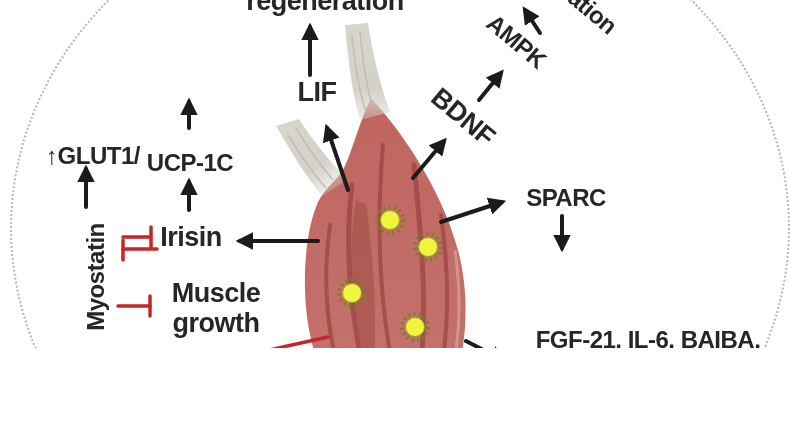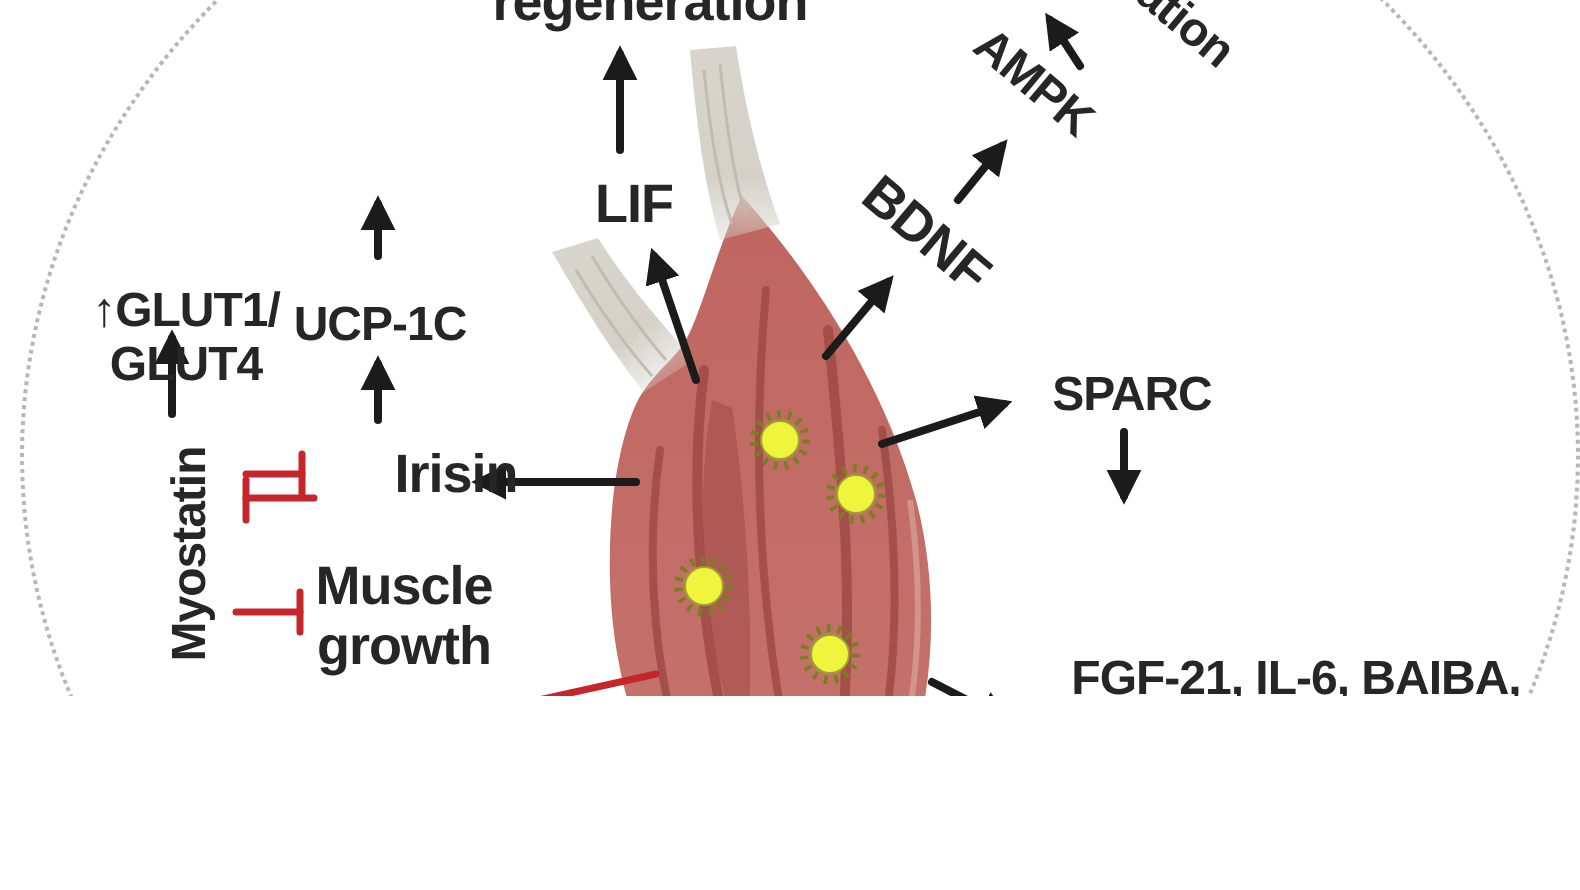--- a/index.html
+++ b/index.html
@@ -145,40 +145,39 @@
       <g>
         <path d="M 328,337 L 102,387 L 102,356"></path>
         <line x1="93" y1="354" x2="111" y2="354"></line>
       </g>
     </g>
   </svg>
 
   <div class="lbl big" style="left:325px;top:-14px;">regeneration</div>
 
 
-  <div class="lbl big" style="left:317px;top:77px;margin-top:10px;">LIF</div>
+  <div class="lbl big" style="left:317px;top:77px;">LIF</div>
 
   <div class="lbl rot" style="left:516px;top:42px;">AMPK</div>
 
   <div class="lbl rot" style="left:592px;top:12px;">ation</div>
 
   <div class="lbl rot big" style="left:463px;top:117px;">BDNF</div>
 
   <div class="lbl" style="left:93px;top:103px;margin-top:40px;">
     <div>↑GLUT1/</div>
-    <div>GLUT4</div>
   </div>
 
   <div class="lbl" style="left:190px;top:150px;">UCP-1C</div>
 
   <div class="lbl rot-myo" style="left:96px;top:277px;">Myostatin</div>
 
-  <div class="lbl big" style="left:191px;top:222px;margin-left:37px;">Irisin</div>
+  <div class="lbl big" style="left:191px;top:222px;">Irisin</div>
 
-  <div class="lbl big" style="left:202px;top:278px;">
+  <div class="lbl big" style="left:216px;top:278px;">
     <div>Muscle</div>
     <div>growth</div>
   </div>
 
   <div class="lbl" style="left:566px;top:185px;">SPARC</div>
 
 
   <div class="lbl" style="left:612px;top:327px;margin-left:36px;">
     <div>FGF-21, IL-6, BAIBA,</div>
   </div>

